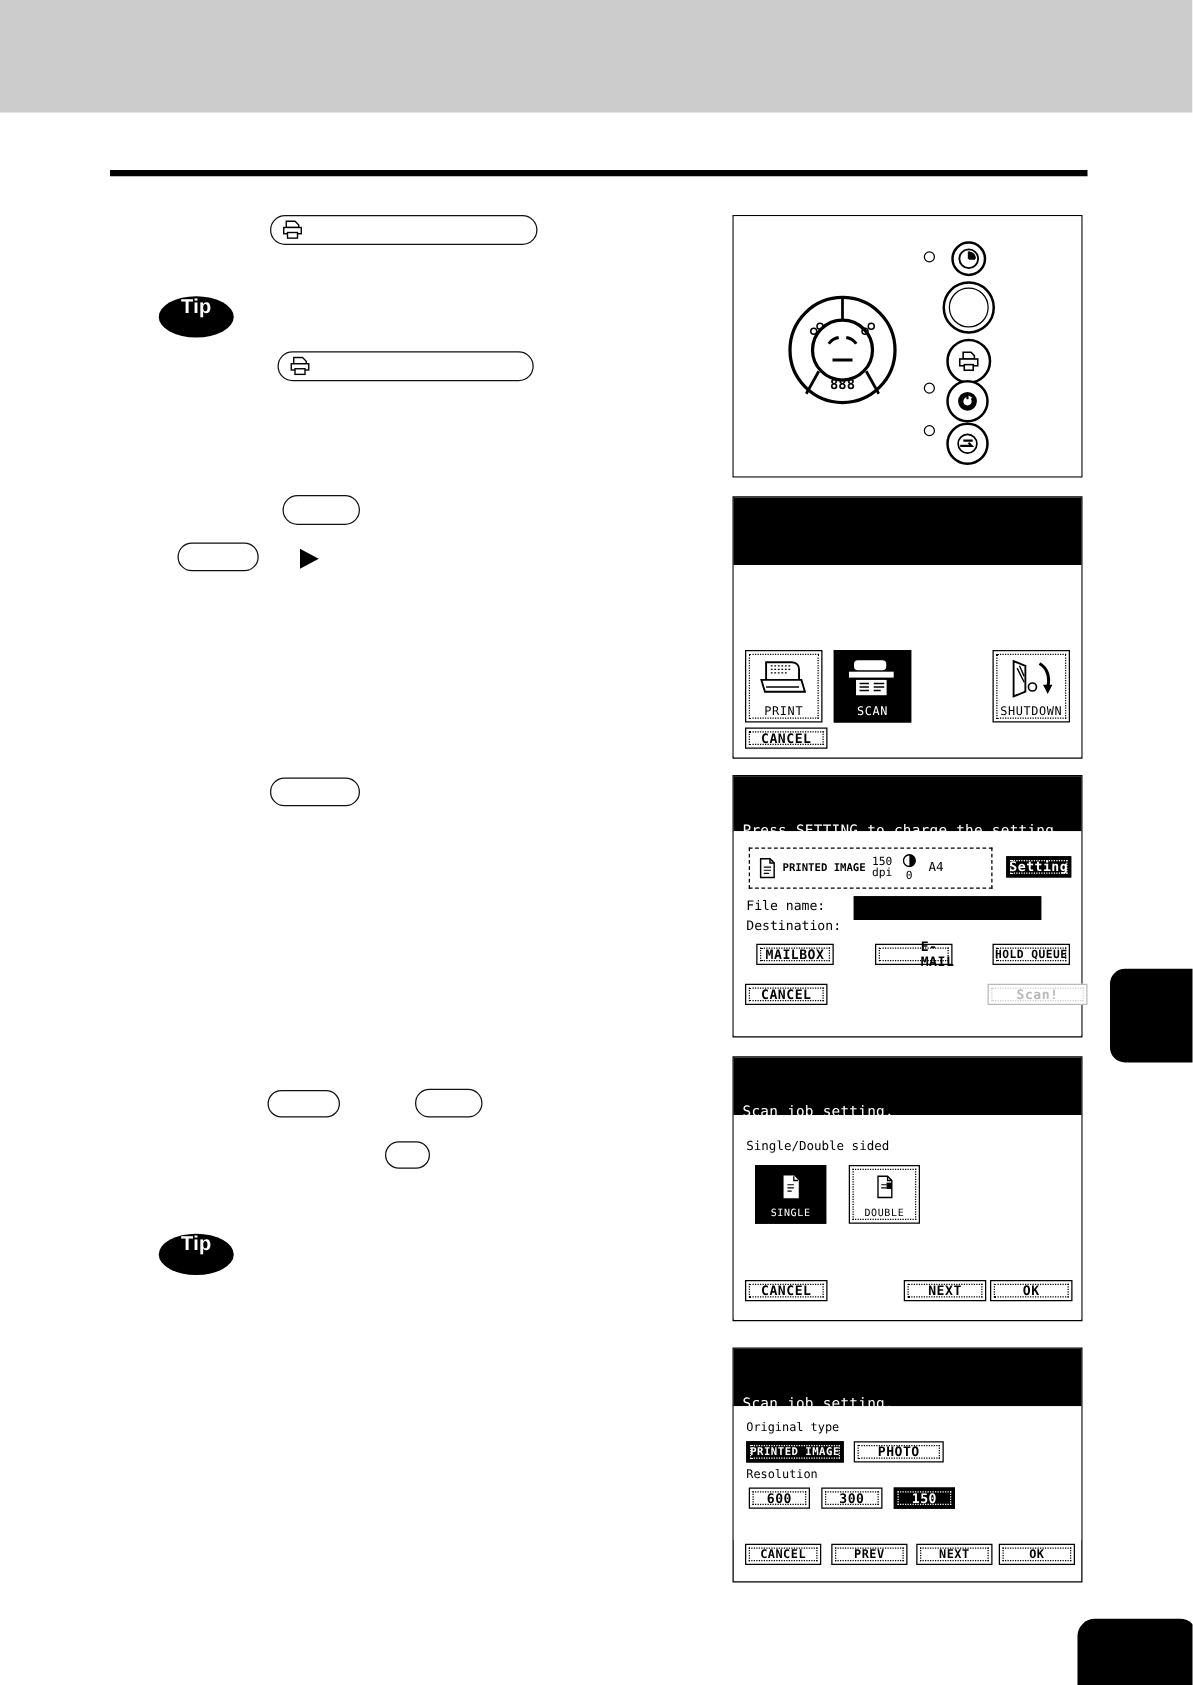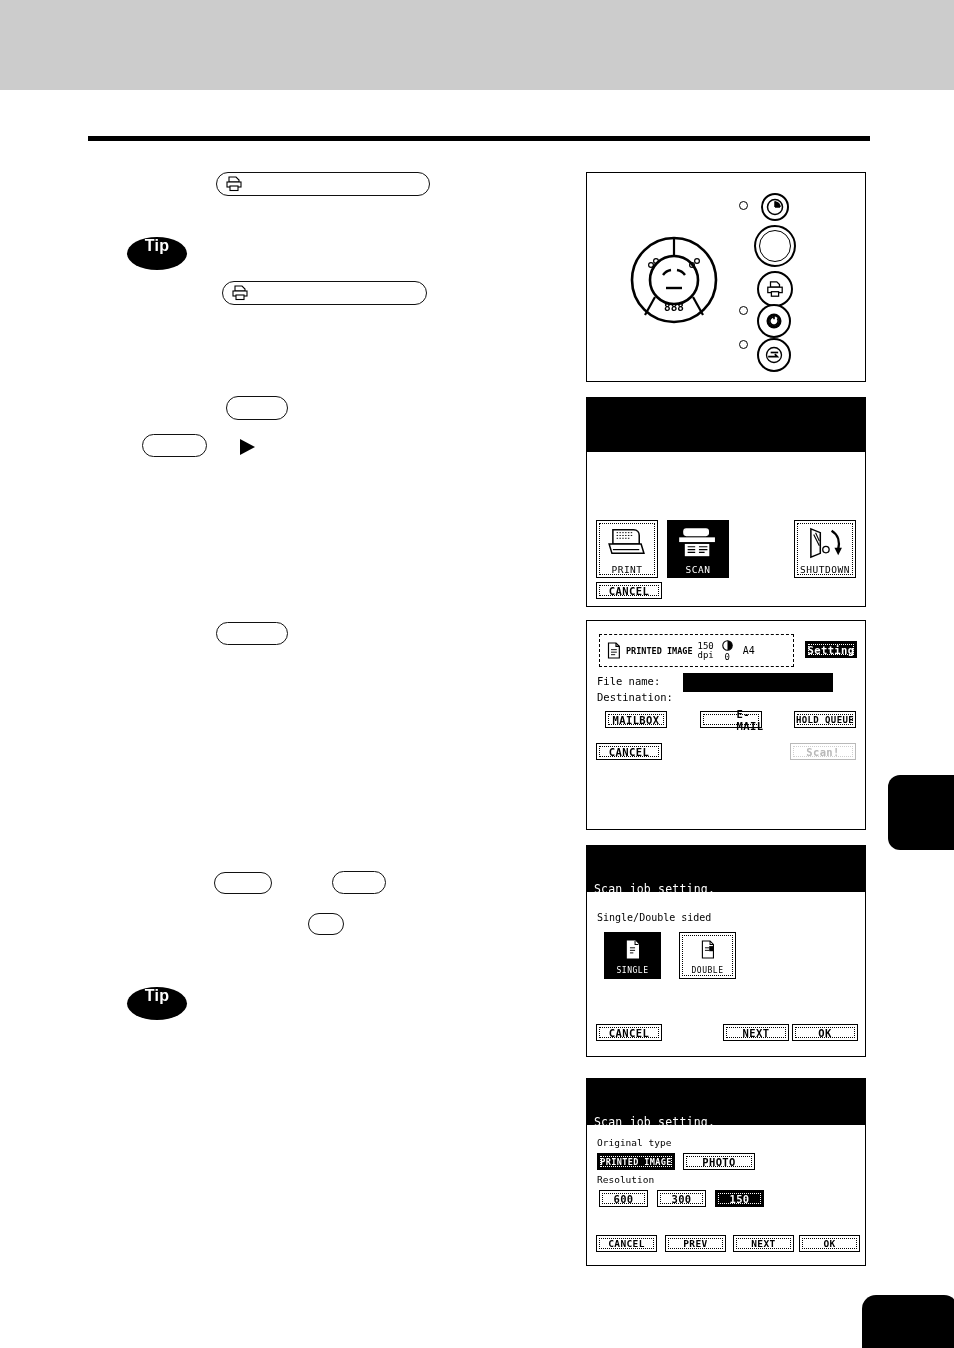--- a/index.html
+++ b/index.html
@@ -218,20 +218,24 @@
       <span class="cap">SHUTDOWN</span>
     </div>
 
     <div class="pbtn" style="left:9px;top:130px;width:66px;">
       <span>CANCEL</span>
     </div>
   </div>
 </div>
 
 <div class="panel" id="panel-scanmain" style="top:620px;height:210px;">
+  <div class="lcd-title" style="height:44px;">
+    <span style="display: block;">Press SETTING to charge the setting.</span>
+<span style="display: block;">Press SCAN! to start reading.</span>
+  </div>
   <div class="lcd-body" style="height:163px;position:relative;">
 
     <div class="infobox" style="left:12px;top:13px;width:195px;height:33px;">
       <svg viewBox="0 0 18 22" width="15" height="19" style="margin-left:6px;">
         <path d="M3 2h9l4 4v14H3z" fill="#fff" stroke="#000" stroke-width="1.4"></path>
         <path d="M12 2v4h4" fill="none" stroke="#000" stroke-width="1.4"></path>
         <path d="M6 10h7M6 13h7M6 16h5" stroke="#000" stroke-width="1.1"></path>
       </svg>
       <span style="font-family:'DejaVu Sans Mono',monospace;font-size:8.5px;font-weight:bold;margin-left:5px;">PRINTED IMAGE</span>
       <span style="display:inline-block;margin-left:5px;line-height:9px;font-family:'DejaVu Sans Mono',monospace;font-size:9px;">
@@ -263,21 +267,21 @@
     <div class="pbtn" style="left:113px;top:90px;width:62px;padding-left:38px;">
       <span>E-MAIL</span>
     </div>
     <div class="pbtn" style="left:207px;top:90px;width:62px;">
       <span style="font-size:9px;">HOLD QUEUE</span>
     </div>
 
     <div class="pbtn" style="left:9px;top:122px;width:66px;">
       <span>CANCEL</span>
     </div>
-    <div class="pbtn ghost" style="left:203px;top:122px;width:66px;">
+    <div class="pbtn ghost" style="left:203px;top:122px;width:80px;">
       <span>Scan!</span>
     </div>
   </div>
 </div>
 
 <div class="panel" id="panel-sided" style="top:845px;height:212px;">
   <div class="lcd-title" style="height:46px;">
     <span style="display: block;">Scan job setting.</span>
 <span style="display: block;">Press OK or CANCEL.</span>
   </div>

